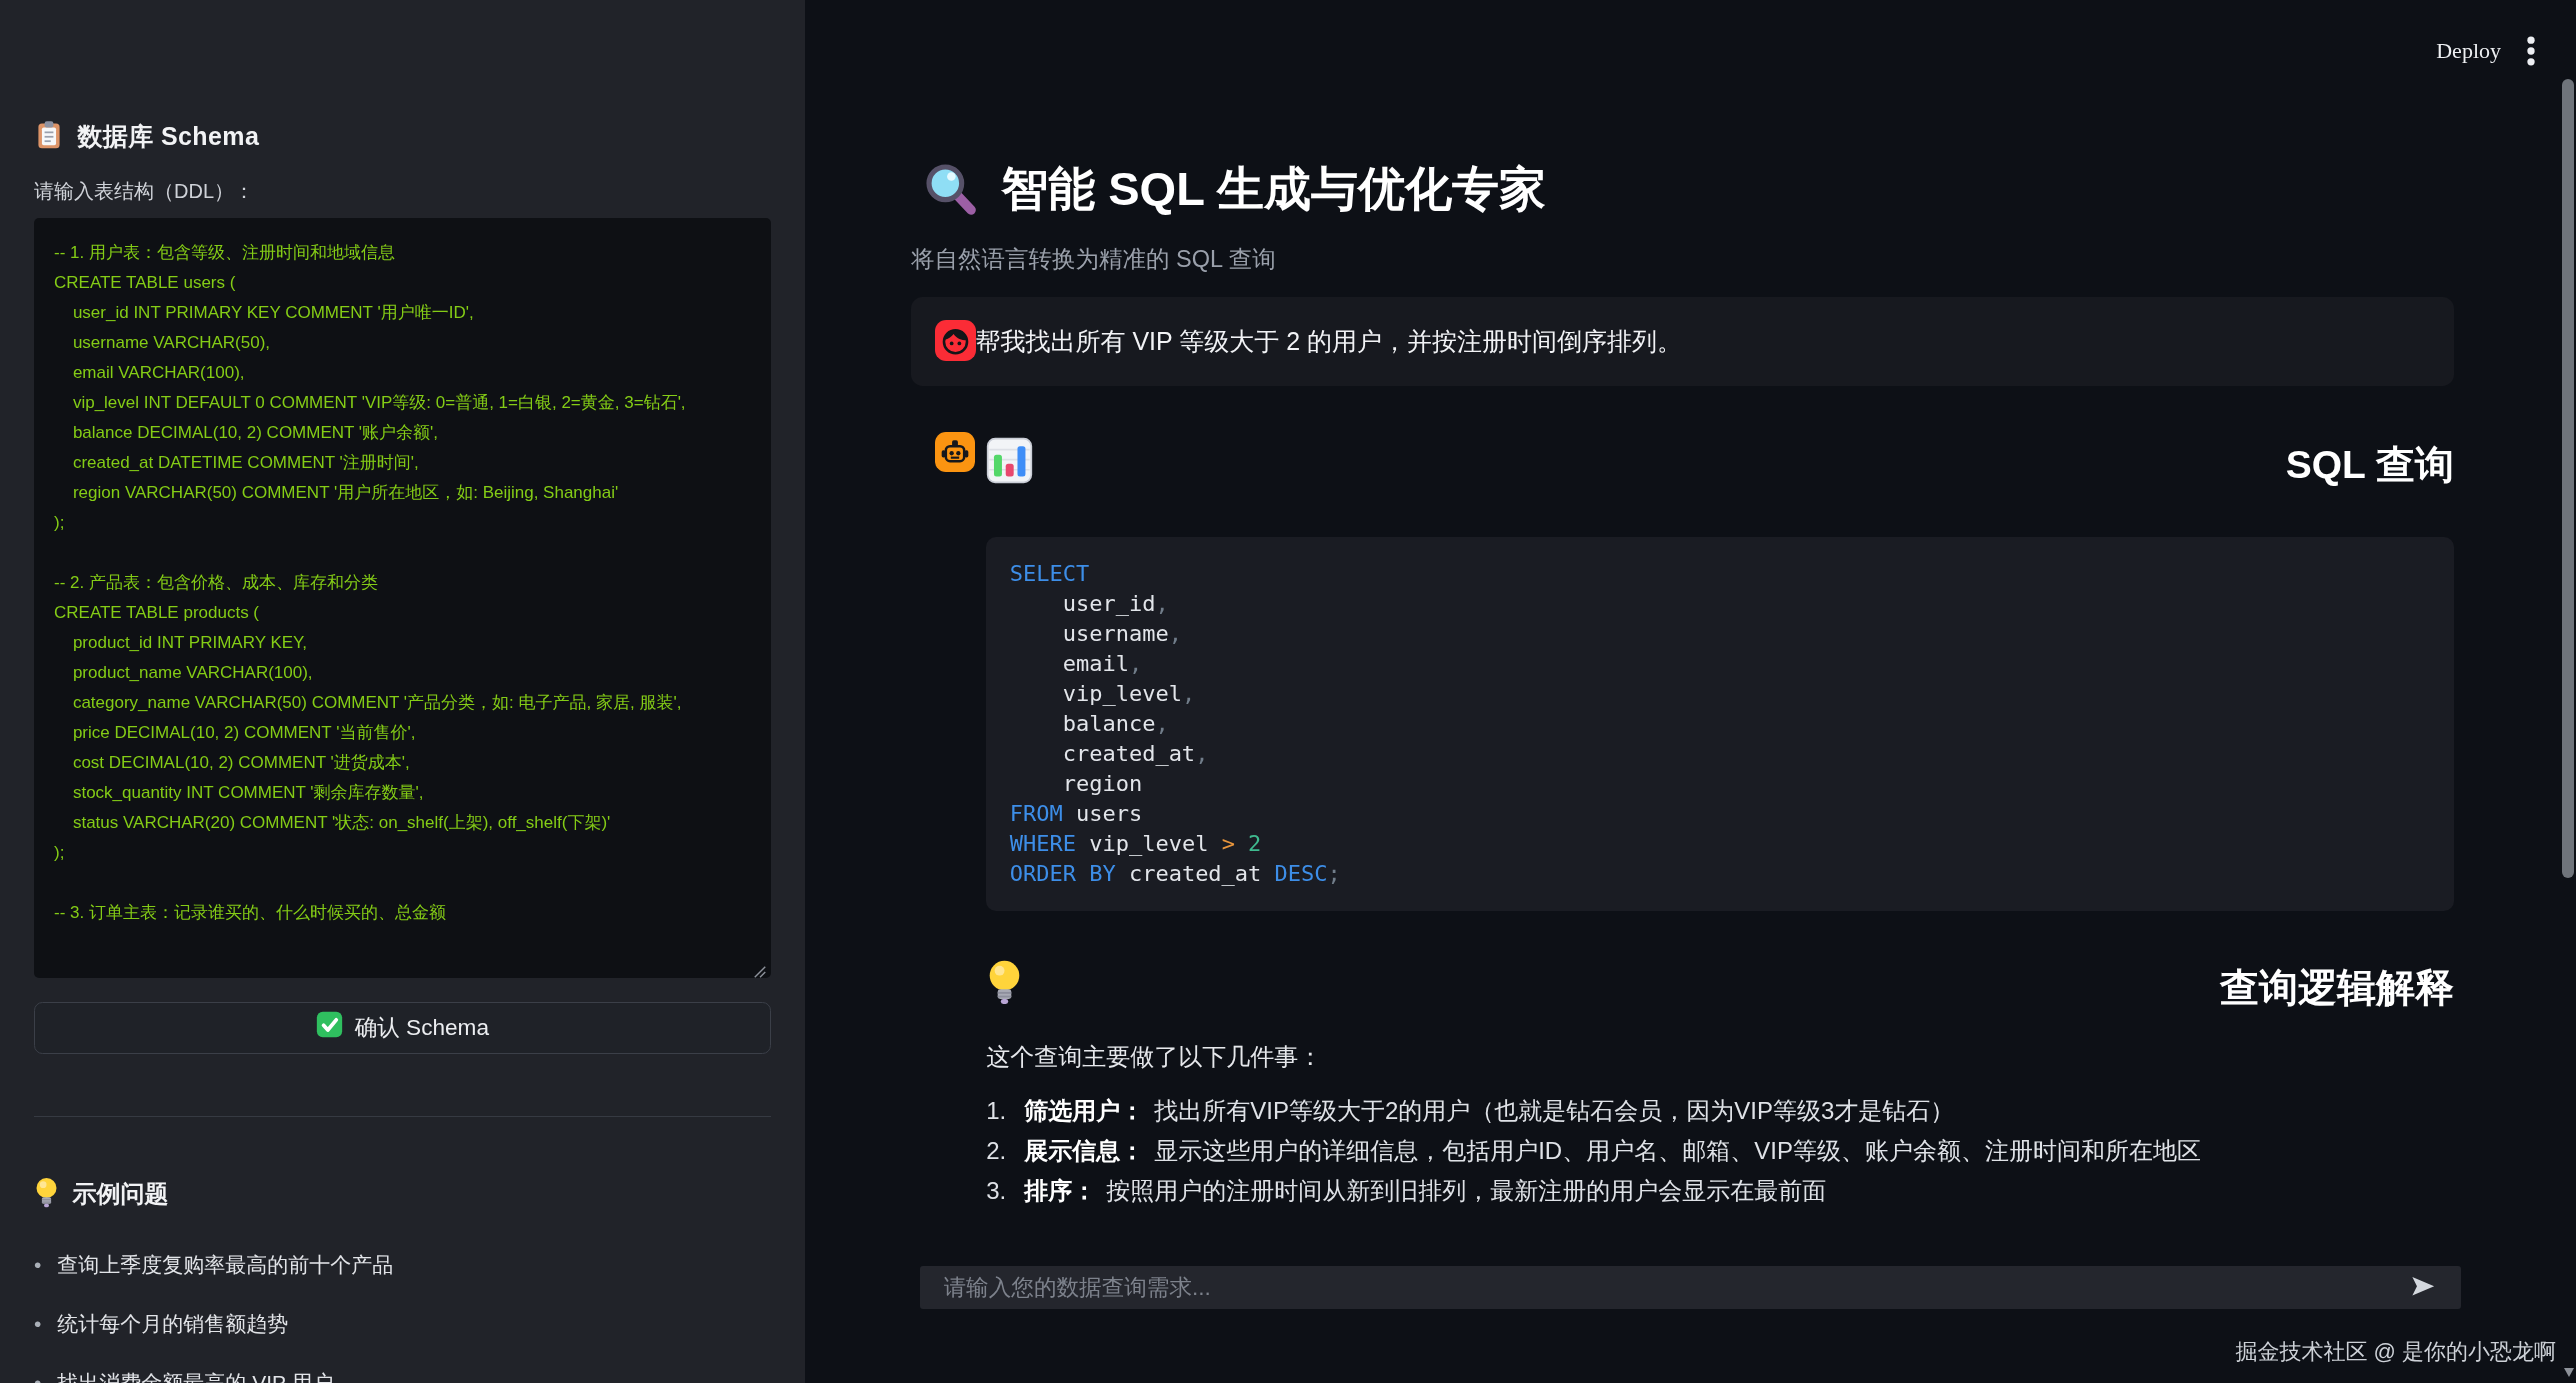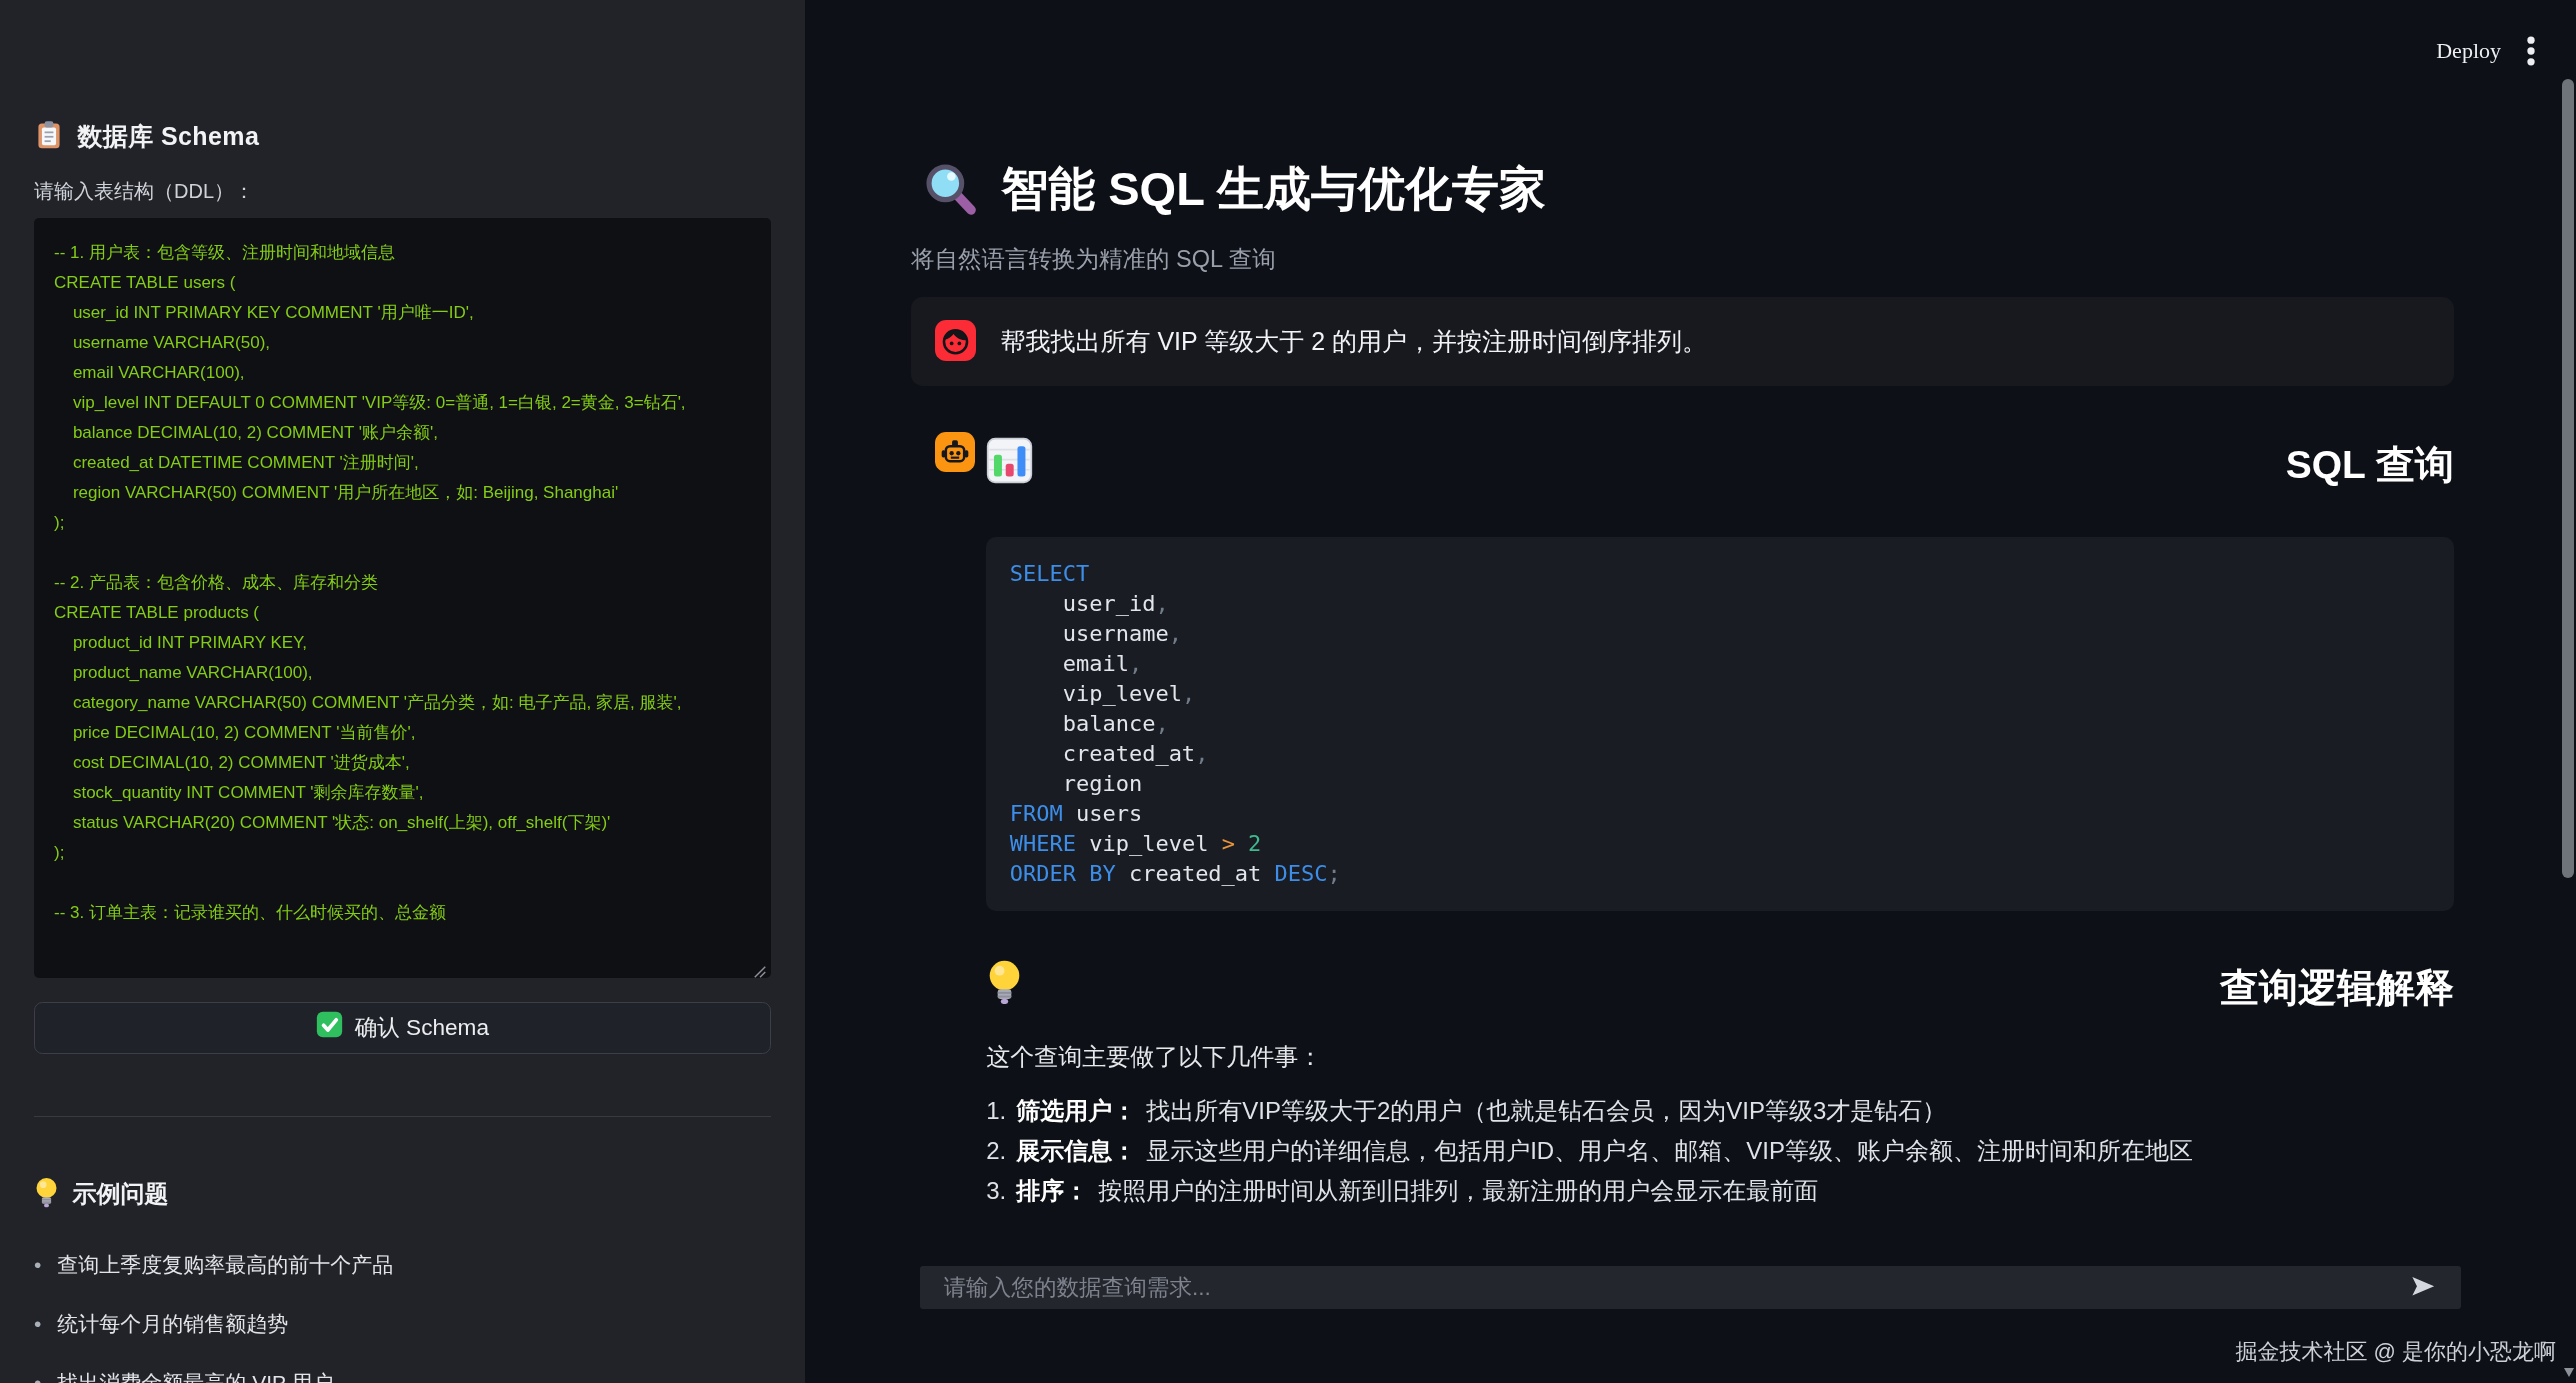--- a/index.html
+++ b/index.html
@@ -45,21 +45,21 @@
   .deploy-btn { font-size: 22px; color: #eef0f3; background: none; border: none; cursor: pointer; font-family: Liberation Serif, serif; }
   .kebab-btn { background: none; border: none; cursor: pointer; display: flex; }
 
   .content { width: 1543px; margin-left: 106px; }
   .title-row { margin-top: 81px; display: flex; align-items: center; gap: 23.5px; padding-left: 11.7px; }
   .app-title { font-size: 47px; font-weight: 800; color: #ffffff; }
   .subtitle { margin-top: 22px; font-size: 23.5px; color: #9aa0ab; }
 
   .user-card {
     margin-top: 22px; background: #17191f; border-radius: 11.7px;
-    padding: 22.6px 23.5px; display: flex; align-items: center; gap: 25px;
+    padding: 22.6px 23.5px; display: flex; align-items: center; 
   }
   .user-text { font-size: 25px; color: #f2f3f6; }
 
   .assistant { margin-top: 46px; display: flex; gap: 11.7px; padding-left: 23.5px; }
   .avatar { flex: none; }
   .assistant-body { flex: 1; min-width: 0; }
   h2.section { display: flex; align-items: center; gap: 20px; font-size: 39px; font-weight: 800; color: #ffffff; margin-top: 5px; justify-content: space-between; }
 
   .code-block {
     margin-top: 44px; background: #1a1c23; border-radius: 10px;
@@ -70,21 +70,21 @@
   .tok-kw { color: #3d8ee8; }
   .tok-id { color: #e2e5ea; }
   .tok-pn { color: #717d8a; }
   .tok-op { color: #e8953c; }
   .tok-num { color: #3fba8f; }
 
   .explain-intro { margin-top: 25px; font-size: 24px; color: #e6e8ec; line-height: 30px; }
   .explain-list { margin-top: 18.4px; list-style: none; }
   .explain-list li { display: flex; gap: 10px; font-size: 24px; line-height: 40px; color: #dfe2e7; }
   .explain-list .num { color: #dfe2e7; }
-  .explain-list strong, .summary-line strong { color: #ffffff; font-weight: 700; }
+  .explain-list strong, .summary-line strong { color: #ffffff; font-weight: 700; margin-left: 8px; }
 
   .composer {
     position: absolute; left: 115px; right: 115px; bottom: 75px; height: 43px;
     background: #24262d; border-radius: 3px;
     display: flex; align-items: center; padding: 0 23.5px; gap: 31px;
   }
   .composer input {
     flex: 1; background: transparent; border: none; outline: none;
     font-size: 22.6px; color: #e8eaee; font-family: inherit;
   }

